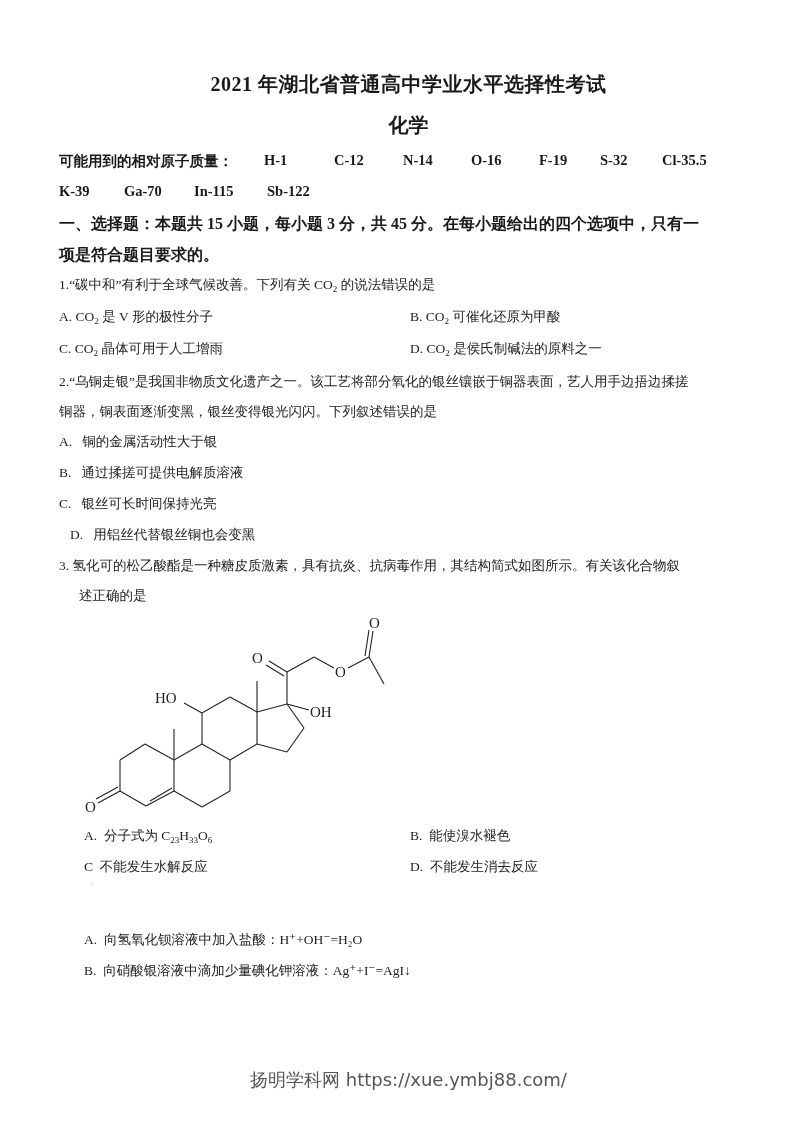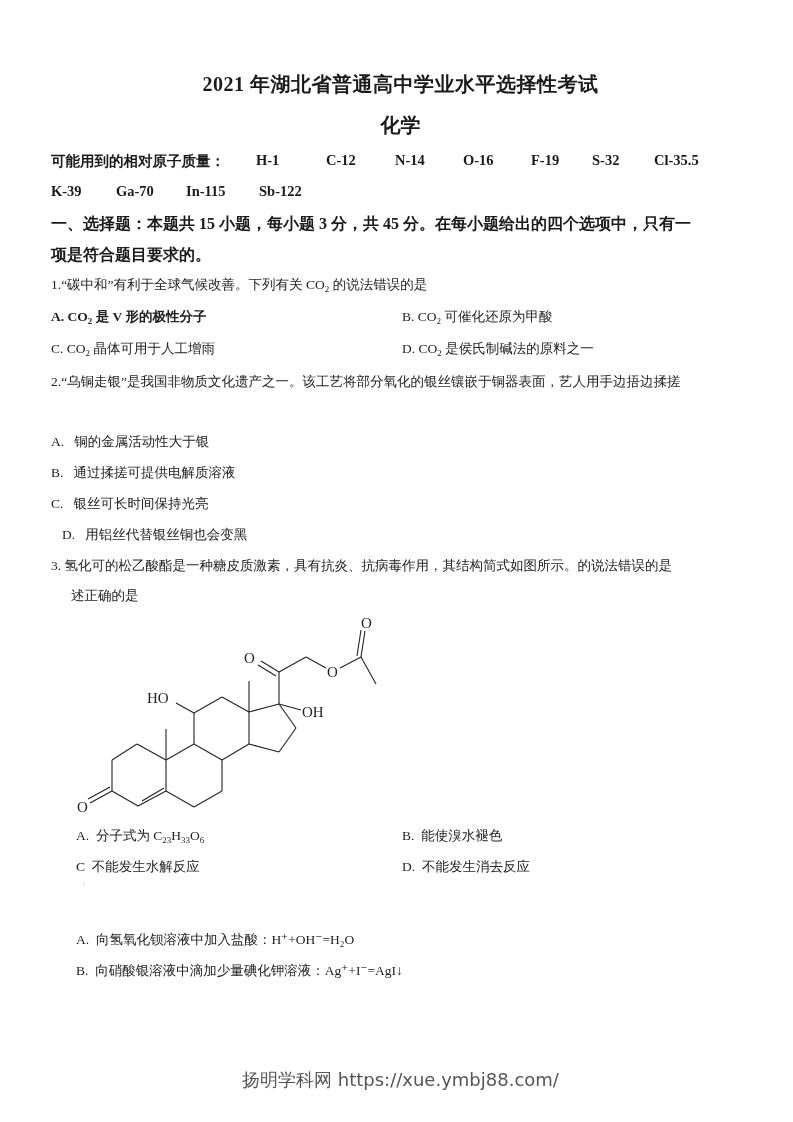--- a/index.html
+++ b/index.html
@@ -1,26 +1,26 @@
 <!DOCTYPE html>
 <html><head>
 <meta charset="utf-8">
 <style>
   html, body { margin: 0; padding: 0; background: #ffffff; }
   body { width: 793px; height: 1122px; position: relative; overflow: hidden;
          font-family: "Liberation Serif", "DejaVu Serif", serif; color: #1a1a1a; }
-  .page { position: absolute; left: 4px; top: 0; width: 643px; height: 1122px; }
+  .page { position: absolute; left: 12px; top: 0; width: 643px; height: 1122px; }
   .abs { position: absolute; white-space: nowrap; }
   .title { left: 0; width: 793px; text-align: center; font-weight: bold; font-size: 20px; top: 71px; letter-spacing: 0.5px; }
   .subject { left: 0; width: 793px; text-align: center; font-weight: bold; font-size: 20px; top: 112px; }
   .masses { font-weight: bold; font-size: 14.5px; left: 47px; }
   .section { font-weight: bold; font-size: 16px; left: 47px; }
   .q { font-size: 13.5px; left: 47px; color: #222; }
   .opt { font-size: 13.5px; color: #222; }
-  .optL { left: 72px; font-weight: bold; }
+  .optL { left: 72px; }
   .optR { left: 398px; }
   sub { font-size: 9px; vertical-align: -3px; line-height: 0; }
   .footer { left: 0; width: 793px; text-align: center; top: 1068px; font-family: "DejaVu Sans", sans-serif;
             font-size: 18px; color: #555; }
   svg.mol { position: absolute; left: 60px; top: 610px; }
   svg.mol line { stroke: #222; stroke-width: 1.1; }
   svg.mol text { font-family: "Liberation Serif", serif; font-size: 15px; fill: #222; }
   .dot { left: 78px; top: 880px; font-size: 8px; color: #999; }
 </style>
 </head>
@@ -62,35 +62,36 @@
   <div class="abs opt" style="top:340px; left:47px;">
     <span>C.</span><span> CO</span><sub>2</sub><span> 晶体可用于人工增雨</span>
   </div>
   <div class="abs opt optR" style="top:340px;">
     <span>D.</span><span> CO</span><sub>2</sub><span> 是侯氏制碱法的原料之一</span>
   </div>
 
   <div class="abs q" style="top:373px;">
     <span>2.</span><span>“乌铜走银”是我国非物质文化遗产之一。该工艺将部分氧化的银丝镶嵌于铜器表面，艺人用手边捂边揉搓</span>
   </div>
+  <div class="abs q" style="top:403px;">铜器，铜表面逐渐变黑，银丝变得银光闪闪。下列叙述错误的是</div>
   <div class="abs opt" style="top:433px; left:47px;">
     <span>A.</span>&nbsp;&nbsp;&nbsp;<span>铜的金属活动性大于银</span>
   </div>
   <div class="abs opt" style="top:464px; left:47px;">
     <span>B.</span>&nbsp;&nbsp;&nbsp;<span>通过揉搓可提供电解质溶液</span>
   </div>
   <div class="abs opt" style="top:495px; left:47px;">
     <span>C.</span>&nbsp;&nbsp;&nbsp;<span>银丝可长时间保持光亮</span>
   </div>
   <div class="abs opt" style="top:526px; left:47px;margin-left:11px;">
     <span>D.</span>&nbsp;&nbsp;&nbsp;<span>用铝丝代替银丝铜也会变黑</span>
   </div>
 
   <div class="abs q" style="top:557px;">
-    <span>3.</span>&nbsp;<span>氢化可的松乙酸酯是一种糖皮质激素，具有抗炎、抗病毒作用，其结构简式如图所示。的说法错误的是</span>
+    <span>3.</span>&nbsp;<span>氢化可的松乙酸酯是一种糖皮质激素，具有抗炎、抗病毒作用，其结构简式如图所示。有关该化合物叙</span>
   </div>
   <div class="abs q" style="top:587px;margin-left:20px;">述正确的是</div>
 
   <svg class="mol" width="330" height="215" viewBox="60 610 330 215">
 
     <line x1="133" y1="744" x2="108" y2="760"></line>
     <line x1="108" y1="760" x2="108" y2="791"></line>
     <line x1="108" y1="791" x2="134" y2="806"></line>
     <line x1="134" y1="806" x2="162" y2="791"></line>
     <line x1="138" y1="801" x2="160" y2="788"></line>

